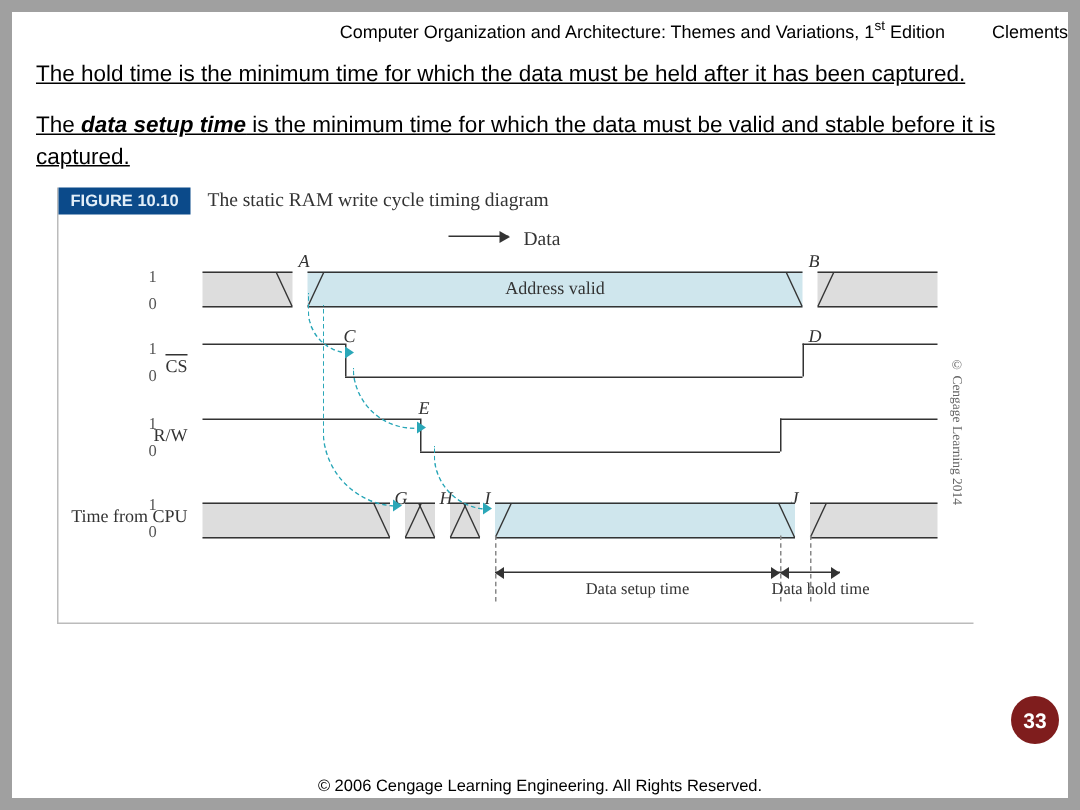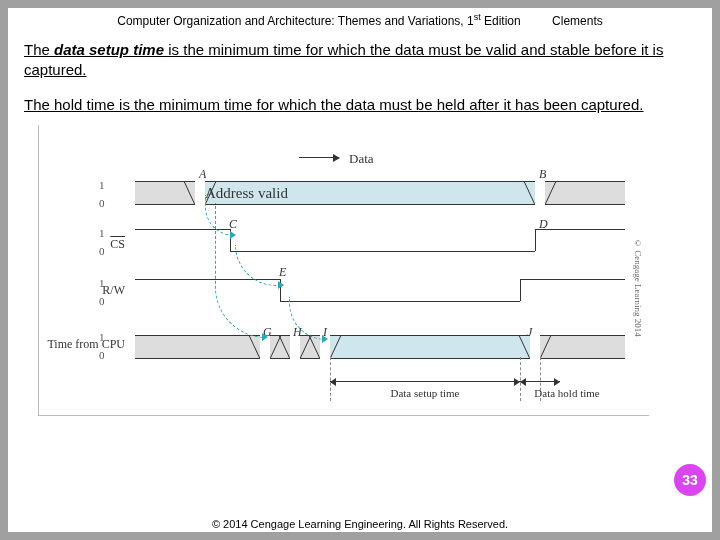--- a/index.html
+++ b/index.html
@@ -1,18 +1,18 @@
 <!DOCTYPE html>
 <html><head>
 <meta charset="utf-8">
 <style>
   html,body{margin:0;padding:0}
   body{width:720px;height:540px;background:#fff;font-family:Arial,Helvetica,sans-serif;position:relative;overflow:hidden}
   .slide{box-sizing:border-box;width:720px;height:540px;border:8px solid #a0a0a0;background:#fff;position:relative}
-  .hdr{text-align:center;font-size:12px;padding:4px 0 2px 0}
+  .hdr{text-align:right;font-size:12px;padding:4px 0 2px 0}
   .hdr sup{font-size:9px}
   .hdr .auth{display:inline-block;margin-left:28px}
   .para{font-size:15px;line-height:1.35;padding:10px 16px 4px 16px;text-decoration:underline}
   .para em{font-style:italic;font-weight:bold}
   .figwrap{margin:6px 0 0 30px;width:610px;height:290px;position:relative;border-left:1px solid #bbb;border-bottom:1px solid #bbb;font-family:"Times New Roman",serif;font-size:13px;color:#333}
   .figbar{position:absolute;left:0;top:0;height:20px;width:100%}
   .figlab{display:inline-block;background:#0b4a8a;color:#e2eef8;font-weight:bold;font-family:Arial;font-size:11px;padding:3px 8px}
   .figcap{display:inline-block;margin-left:8px;font-size:13px;color:#333}
   .timelabel{position:absolute;left:310px;top:26px;font-size:13px}
   .arrow-r{position:absolute;left:260px;top:32px;width:40px;height:1px;background:#333}
@@ -22,51 +22,55 @@
   .lvl{position:absolute;left:60px;font-size:11px;color:#555}
   .siglab{position:absolute;width:80px;left:6px;font-size:12px;text-align:right;top:6px}
   .bus{position:absolute;height:22px;background:#cfe6ed;border-top:1px solid #333;border-bottom:1px solid #333}
   .bus.gray{background:#ddd}
   .bus .x{position:absolute;width:10px;height:100%;top:0}
   .bus .x.l{left:-5px;transform:skewX(-25deg);border-right:1px solid #333}
   .bus .x.r{right:-5px;transform:skewX(25deg);border-left:1px solid #333}
   .wire{position:absolute;height:1px;background:#333}
   .vline{position:absolute;width:0;border-left:1px dashed #888;top:40px;bottom:18px}
   .ptlab{position:absolute;font-size:12px;font-style:italic;color:#333}
-  .centered{position:absolute;width:100%;font-size:15px}
+  .centered{position:absolute;width:100%;text-align:center;font-size:12px}
   .foot{position:absolute;bottom:2px;width:100%;text-align:center;font-size:11px}
-  .pg{position:absolute;right:6px;bottom:36px;width:32px;height:32px;border-radius:50%;background:#d946ef;color:#fff;font-size:14px;font-weight:bold;display:flex;align-items:center;justify-content:center;font-family:Arial}
+  .pg{position:absolute;right:6px;bottom:36px;width:32px;height:32px;border-radius:50%;background:#7f1d1d;color:#fff;font-size:14px;font-weight:bold;display:flex;align-items:center;justify-content:center;font-family:Arial}
   .copyright-side{position:absolute;right:6px;top:60px;bottom:24px;width:14px;font-size:9px;color:#666;writing-mode:vertical-rl;text-align:center}
   .dim{position:absolute;height:1px;background:#333}
   .dim::before,.dim::after{content:"";position:absolute;top:-3px;border-top:4px solid transparent;border-bottom:4px solid transparent}
   .dim::before{left:0;border-right:6px solid #333}
   .dim::after{right:0;border-left:6px solid #333}
   .dimlab{position:absolute;font-size:11px;text-align:center}
   .cs-over{position:absolute;text-decoration:overline}
   .causal{position:absolute;border:1px dashed #2aa7b8;border-right:none;border-top:none;border-bottom-left-radius:60px}
   .causal::after{content:"";position:absolute;right:-2px;bottom:-4px;border-left:6px solid #2aa7b8;border-top:4px solid transparent;border-bottom:4px solid transparent}
 </style>
 </head>
 <body>
 
 <div class="slide">
 
   <div class="hdr">
     <span>Computer Organization and Architecture: Themes and Variations, 1</span><sup>st</sup><span> Edition</span>
     <span class="auth">Clements</span>
   </div>
 
+  <div class="para">The hold time is the minimum time for which the data must be held after it has been captured.</div>
+
   <div class="para">
     <span>The </span><em>data setup time</em><span> is the minimum time for which the data must be valid and stable before it is captured.</span>
   </div>
 
-  <div class="para">The hold time is the minimum time for which the data must be held after it has been captured.</div>
-
   <div class="figwrap">
 
+    <div class="figbar">
+      <span class="figlab">FIGURE 10.10</span>
+      <span class="figcap">The static RAM write cycle timing diagram</span>
+    </div>
 
     <div class="arrow-r"></div>
     <div class="timelabel">Data</div>
 
     <span class="ptlab" style="left:160px;top:42px">A</span>
     <span class="ptlab" style="left:500px;top:42px">B</span>
     <span class="ptlab" style="left:190px;top:92px">C</span>
     <span class="ptlab" style="left:500px;top:92px">D</span>
     <span class="ptlab" style="left:240px;top:140px">E</span>
     <span class="ptlab" style="left:224px;top:200px">G</span>
@@ -142,21 +146,21 @@
     <div class="causal" style="left:250px;top:172px;width:36px;height:42px"></div>
 
     <div class="vline" style="left:291px;top:232px;bottom:14px"></div>
     <div class="vline" style="left:481px;top:232px;bottom:14px"></div>
     <div class="vline" style="left:501px;top:232px;bottom:14px"></div>
 
     <div class="dim" style="left:291px;width:190px;top:256px"></div>
     <div class="dimlab" style="left:291px;width:190px;top:262px">Data setup time</div>
 
     <div class="dim" style="left:481px;width:40px;top:256px"></div>
-    <div class="dimlab" style="left:488px;width:80px;top:262px">Data hold time</div>
+    <div class="dimlab" style="left:468px;width:80px;top:262px">Data hold time</div>
 
     <div class="copyright-side">© Cengage Learning 2014</div>
   </div>
 
   <div class="pg">33</div>
 
-  <div class="foot">© 2014 Cengage Learning Engineering. All Rights Reserved.</div>
+  <div class="foot">© 2006 Cengage Learning Engineering. All Rights Reserved.</div>
 </div>
 
 </body></html>

